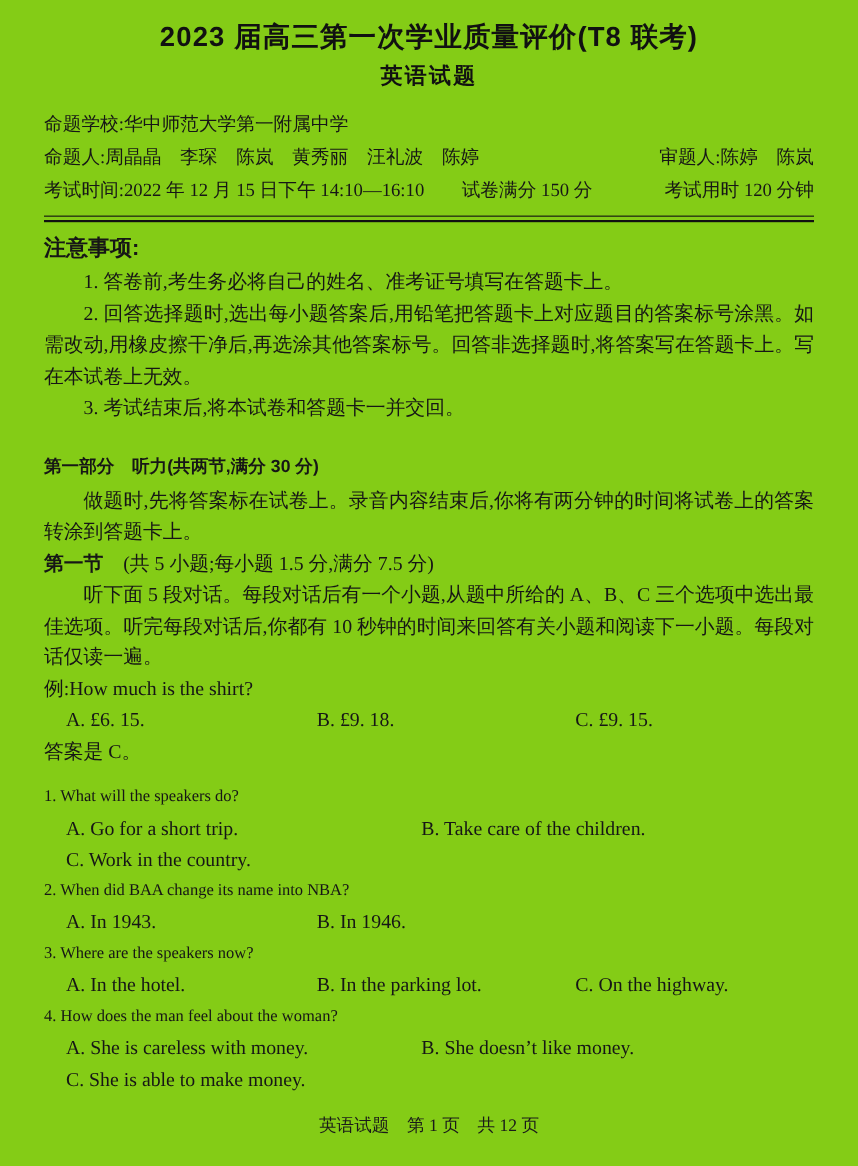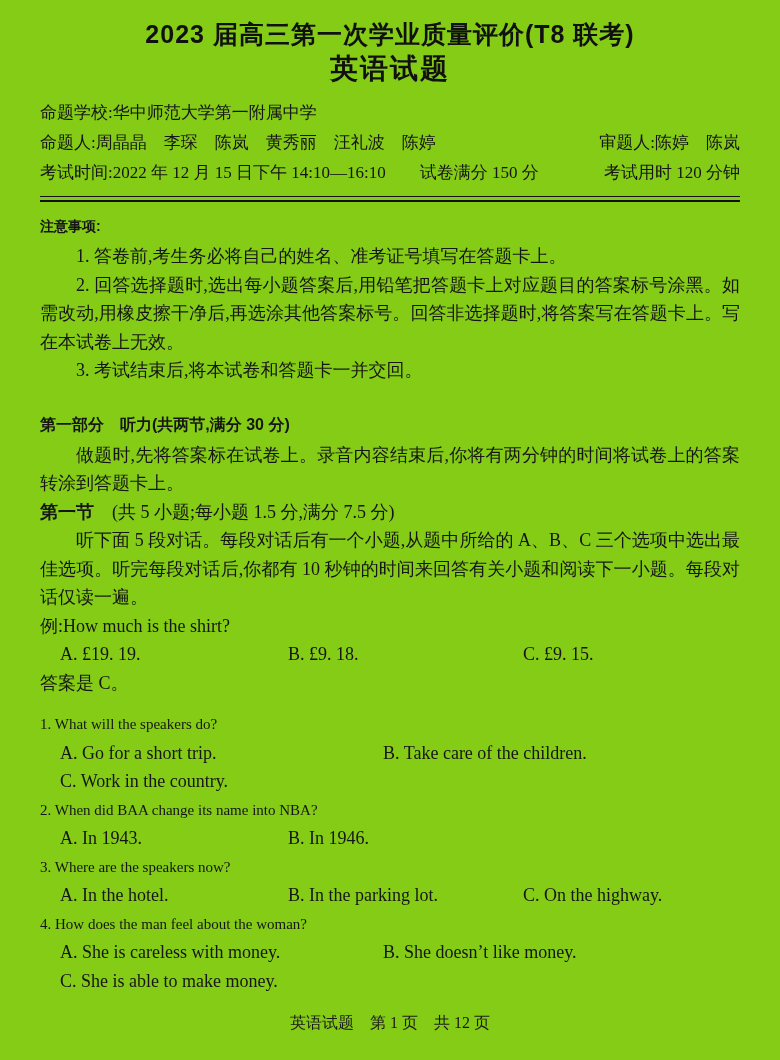--- a/index.html
+++ b/index.html
@@ -16,34 +16,34 @@
     padding: 16px 40px 0 40px;
     overflow: hidden;
   }
   .title {
     text-align: center;
     font-family: "Liberation Sans", "DejaVu Sans", sans-serif;
     font-weight: bold;
     color: #111;
   }
   .title-line1 { font-size: 25px; line-height: 36px; letter-spacing: 1px; }
-  .title-line2 { font-size: 28px; line-height: 34px; letter-spacing: 2px; }
+  .title-line2 { font-size: 20px; line-height: 34px; letter-spacing: 2px; }
   .meta { margin-top: 12px; font-size: 17px; }
   .meta-line { line-height: 30px; display: flex; justify-content: space-between; text-align: center; }
   .rule-double {
     margin: 8px 0 8px 0;
     height: 3px;
     border-top: 1.5px solid #111;
     border-bottom: 2px solid #111;
   }
   .notice-heading, .part-heading, .bold-run {
     font-family: "Liberation Sans", "DejaVu Sans", sans-serif;
     font-weight: bold;
   }
-  .notice-heading { font-size: 14px; line-height: 32px; }
+  .notice-heading { font-size: 20px; line-height: 32px; }
   p { margin: 0; }
   .body-text {
     font-size: 18px;
     line-height: 28.5px;
     text-align: justify;
   }
   .indent { text-indent: 2em; }
   .part-heading { font-size: 16px; line-height: 32px; margin-top: 24px; }
   .section-heading { font-size: 18px; line-height: 28.5px; }
   .section-heading .bold-run { font-size: 18px; font-family: Liberation Serif, serif; }
@@ -102,21 +102,21 @@
     <div class="part-heading">第一部分　听力(共两节,满分 30 分)</div>
     <p class="body-text indent">做题时,先将答案标在试卷上。录音内容结束后,你将有两分钟的时间将试卷上的答案转涂到答题卡上。</p>
 
     <p class="section-heading"><span class="bold-run">第一节</span><span>　(共 5 小题;每小题 1.5 分,满分 7.5 分)</span></p>
 
     <p class="body-text indent">听下面 5 段对话。每段对话后有一个小题,从题中所给的 A、B、C 三个选项中选出最佳选项。听完每段对话后,你都有 10 秒钟的时间来回答有关小题和阅读下一小题。每段对话仅读一遍。</p>
 
     <div>
       <p class="body-text">例:How much is the shirt?</p>
       <div class="opt-row three">
-        <span class="opt">A. £19. 19.</span>
+        <span class="opt">A. £6. 15.</span>
         <span class="opt">B. £9. 18.</span>
         <span class="opt">C. £9. 15.</span>
       </div>
       <p class="body-text">答案是 C。</p>
     </div>
 
     <div class="questions">
 
       <div class="question">
         <p class="qtext">1. What will the speakers do?</p>

